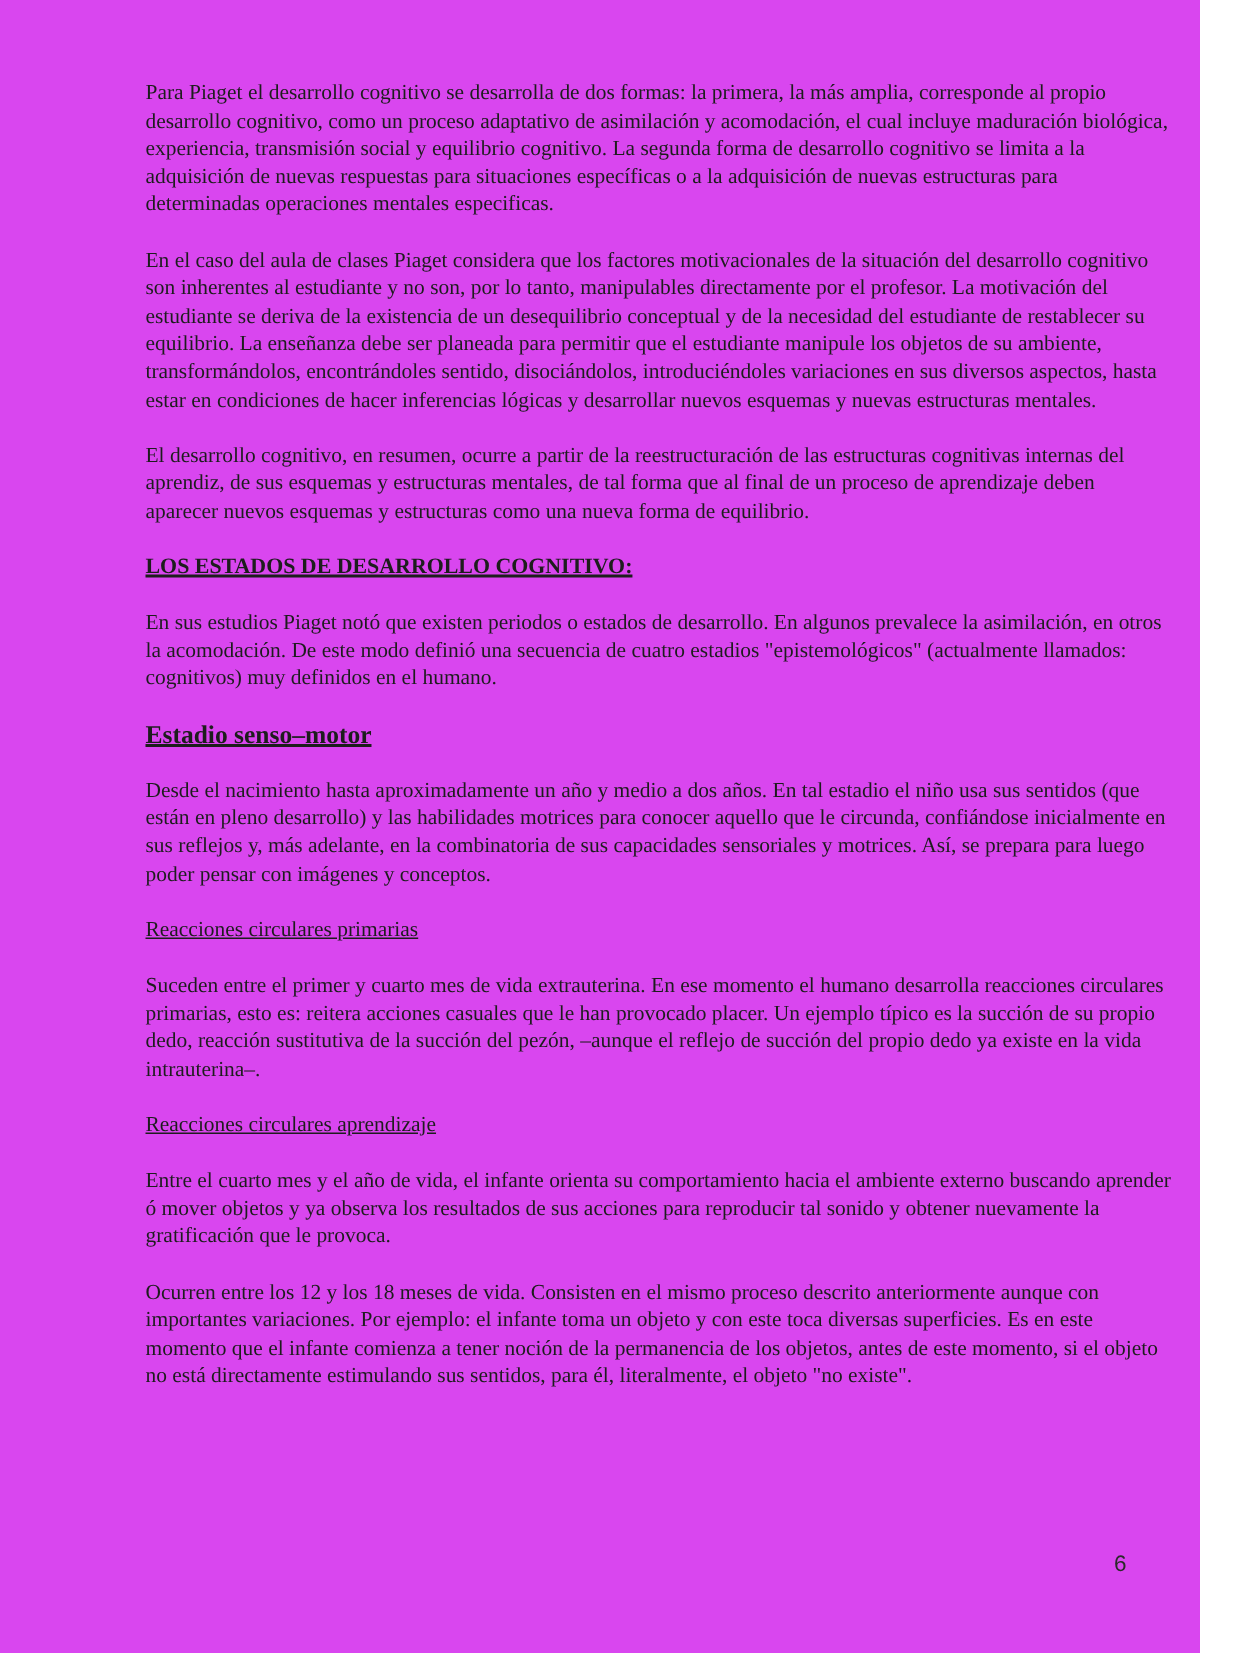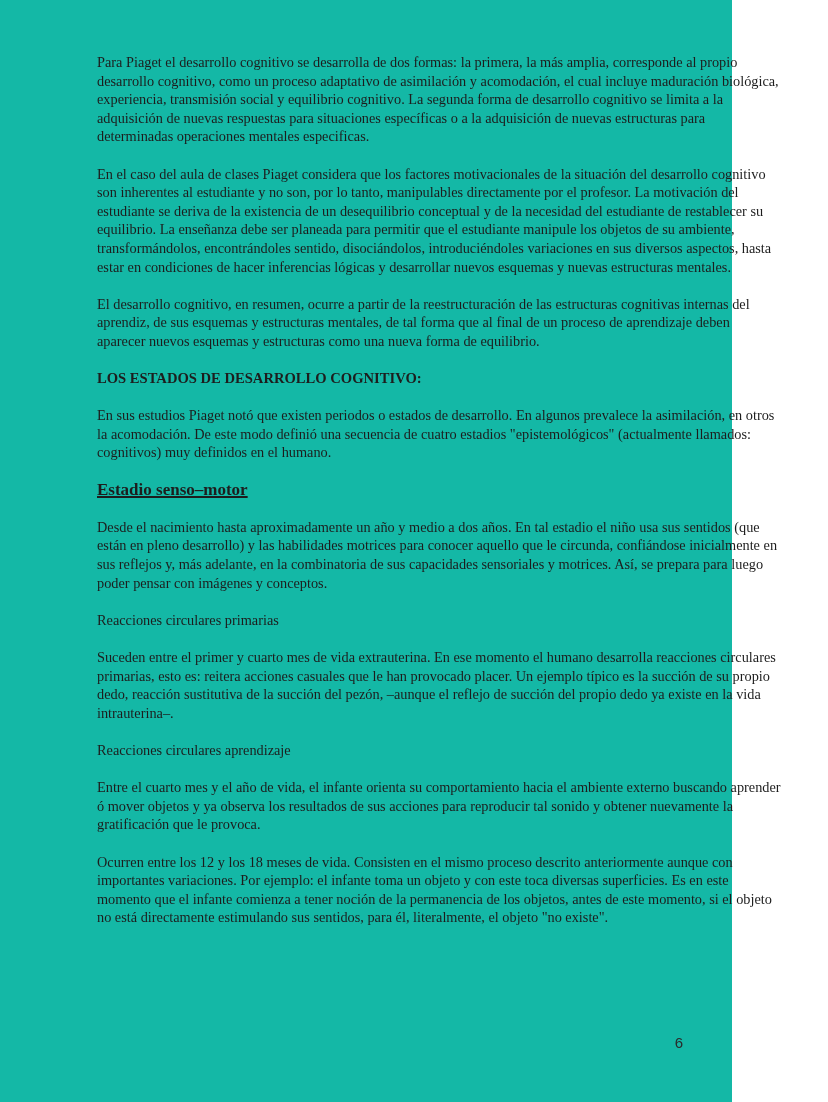--- a/index.html
+++ b/index.html
@@ -12,56 +12,58 @@
     height: 1102px;
     position: relative;
     overflow: hidden;
     font-family: "Liberation Serif", "DejaVu Serif", serif;
     color: #1d1d1d;
   }
   .page {
     position: absolute;
     top: 0;
     left: 0;
-    width: 732px;
+    width: 800px;
     height: 1102px;
-    background: #14b8a6;
+    background: #d946ef;
   }
   .content {
     position: absolute;
     top: 53px;
     left: 97px;
     width: 684px;
   }
   .para {
     font-size: 14.3px;
     line-height: 18.6px;
     margin: 0 0 18.6px 0;
     text-align: left;
     letter-spacing: 0px;
   }
   .heading-major {
     font-size: 14.6px;
     line-height: 18.6px;
     font-weight: bold;
+    text-decoration: underline;
     text-decoration-thickness: 1.5px;
     margin: 0 0 18.6px 0;
   }
   .heading-sub {
     font-size: 17px;
     line-height: 18.6px;
     font-weight: bold;
     text-decoration: underline;
     text-decoration-thickness: 1.5px;
     margin: 0 0 18.6px 0;
   }
   .heading-minor {
     font-size: 14.3px;
     line-height: 18.6px;
     font-weight: normal;
+    text-decoration: underline;
     margin: 0 0 18.6px 0;
   }
   .page-number {
     position: absolute;
     top: 1034px;
     right: 49px;
     font-family: "Liberation Sans", "DejaVu Sans", sans-serif;
     font-size: 15px;
     color: #2a2a2a;
   }

